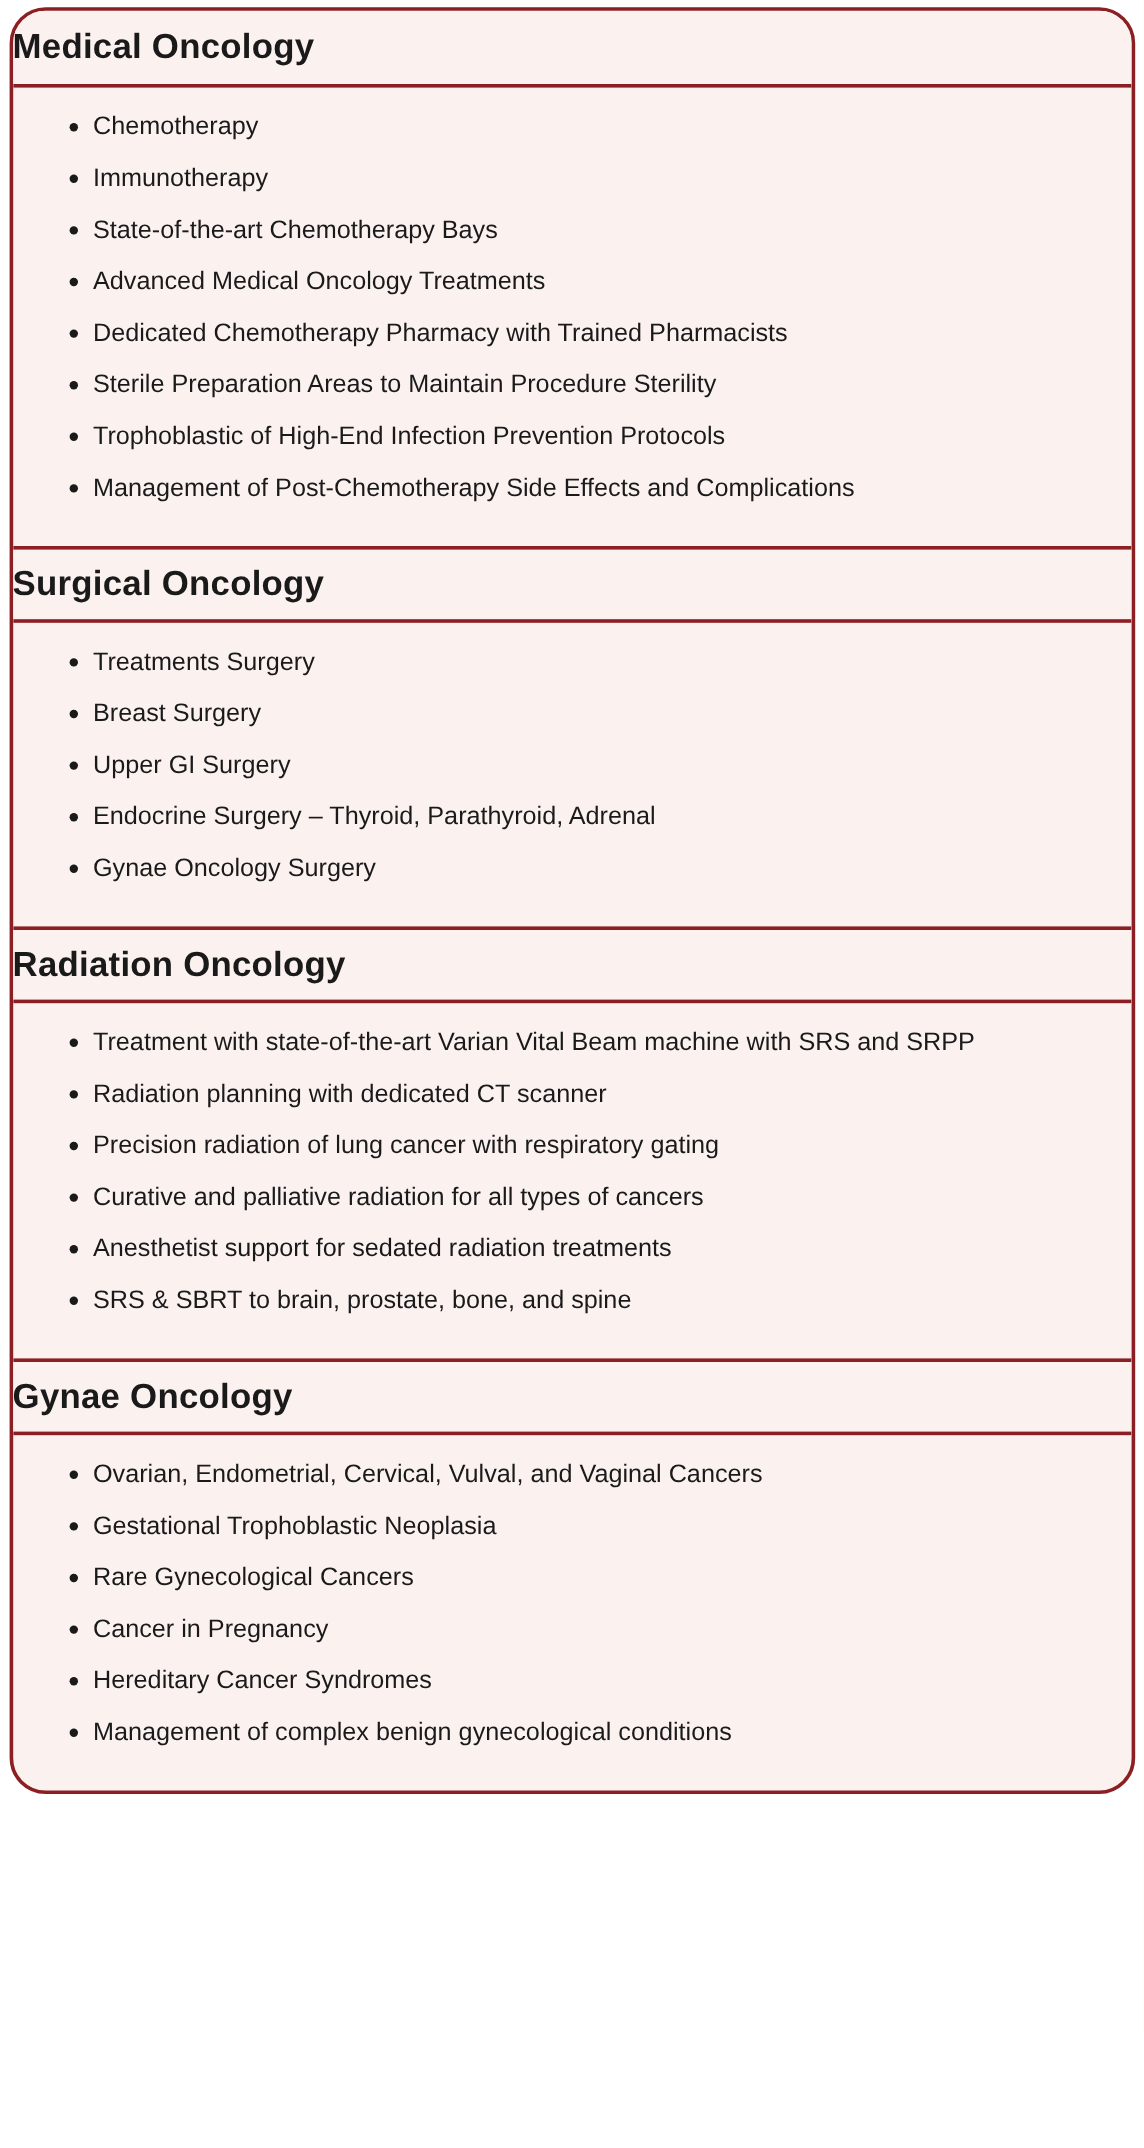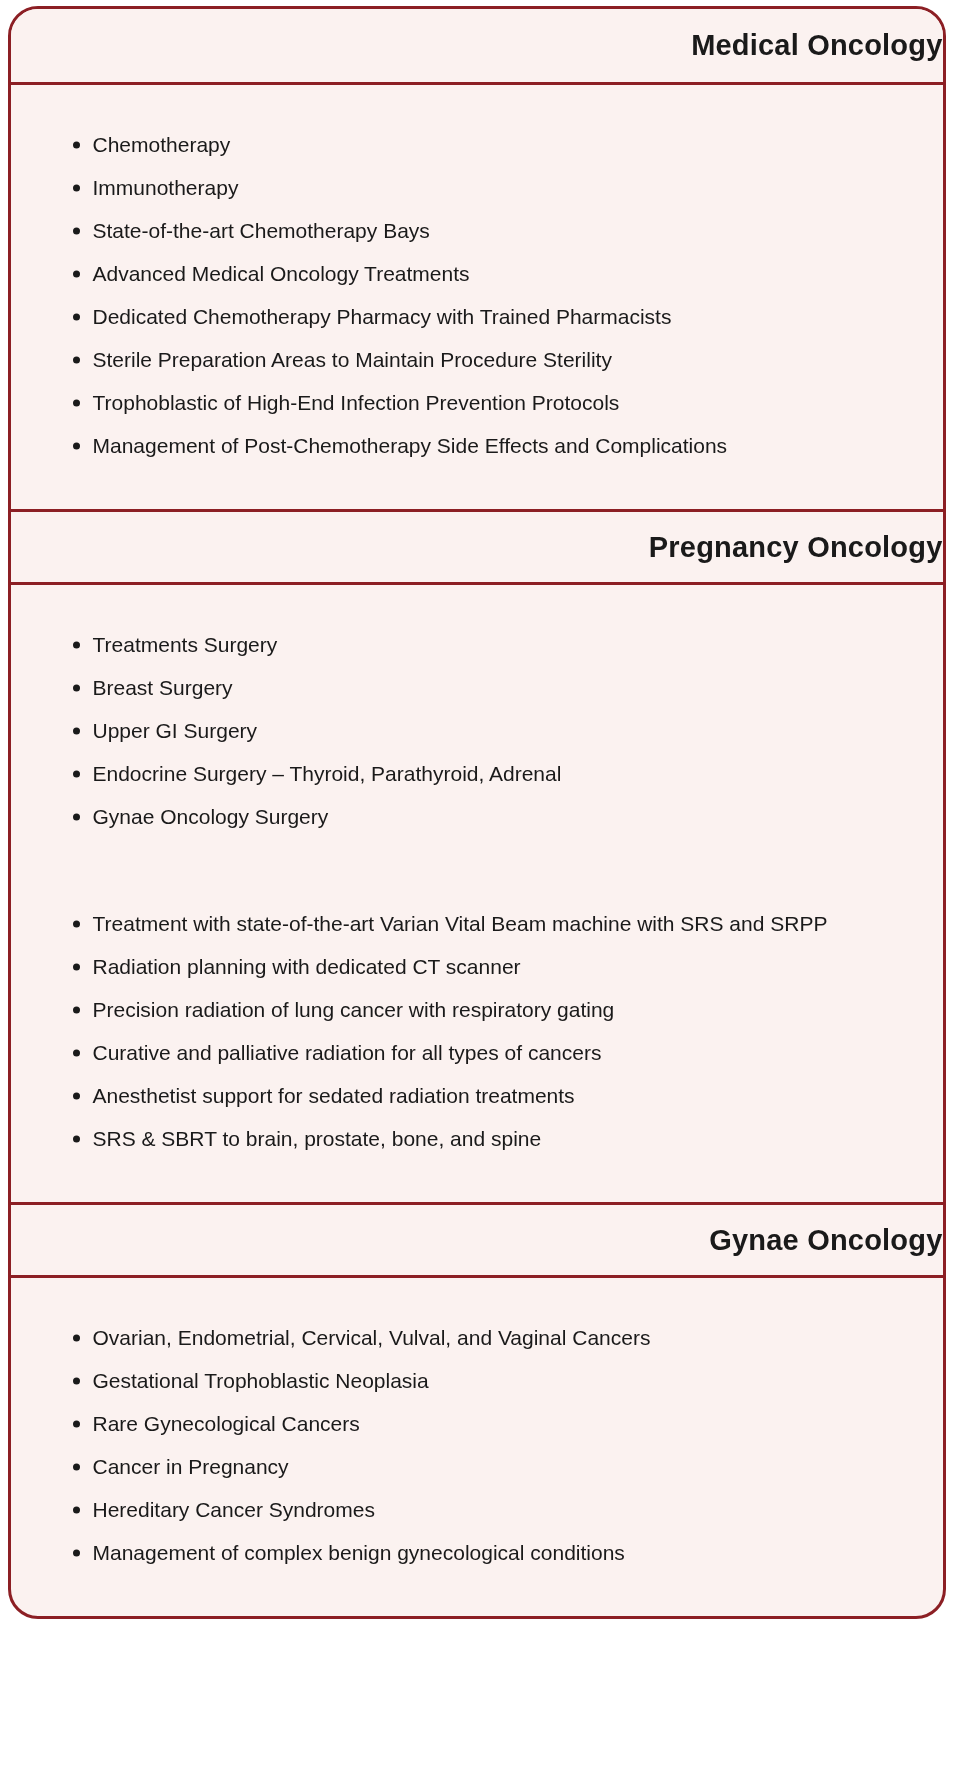--- a/index.html
+++ b/index.html
@@ -17,40 +17,40 @@
   }
   .card {
     width: 938px;
     margin: 6px auto;
     background: var(--card-background);
     border: 3px solid var(--accent-border);
     border-radius: 30px;
     overflow: hidden;
   }
   .section-header {
-    height: 76px;
+    height: 64px;
     display: flex;
     align-items: center;
-    justify-content: flex-end;
+    justify-content: flex-start;
     border-top: 3px solid var(--accent-border);
     border-bottom: 3px solid var(--accent-border);
     background: var(--card-background);
   }
   .section:first-child .section-header { border-top: none; }
   .section-title {
     margin: 0;
     font-size: 29px;
     font-weight: bold;
     letter-spacing: 0.2px;
     color: var(--text-color);
   }
   .section-list {
     list-style: none;
-    margin: 16px;
-    padding: 22px 38px 26px 44px;
+    margin: 1px;
+    padding: 10px 38px 26px 44px;
   }
   .list-item {
     position: relative;
     padding: 8.5px 0 8.5px 22px;
     font-size: 21px;
     line-height: 26px;
   }
   .bullet {
     position: absolute;
     left: 2px;
@@ -108,21 +108,21 @@
 
   <li class="list-item">
     <span class="bullet"></span>
     <span class="item-text">Management of Post-Chemotherapy Side Effects and Complications</span>
   </li>
 </ul>
   </section>
 
   <section class="section">
     <header class="section-header">
-      <h2 class="section-title">Pregnancy Oncology</h2>
+      <h2 class="section-title">Surgical Oncology</h2>
     </header>
     <ul class="section-list">
   <li class="list-item">
     <span class="bullet"></span>
     <span class="item-text">Treatments Surgery</span>
   </li>
 
   <li class="list-item">
     <span class="bullet"></span>
     <span class="item-text">Breast Surgery</span>
@@ -141,20 +141,23 @@
   </li>
 
   <li class="list-item">
     <span class="bullet"></span>
     <span class="item-text">Gynae Oncology Surgery</span>
   </li>
 </ul>
   </section>
 
   <section class="section">
+    <header class="section-header">
+      <h2 class="section-title">Radiation Oncology</h2>
+    </header>
     <ul class="section-list">
   <li class="list-item">
     <span class="bullet"></span>
     <span class="item-text">Treatment with state-of-the-art Varian Vital Beam machine with SRS and SRPP</span>
   </li>
 
   <li class="list-item">
     <span class="bullet"></span>
     <span class="item-text">Radiation planning with dedicated CT scanner</span>
   </li>

